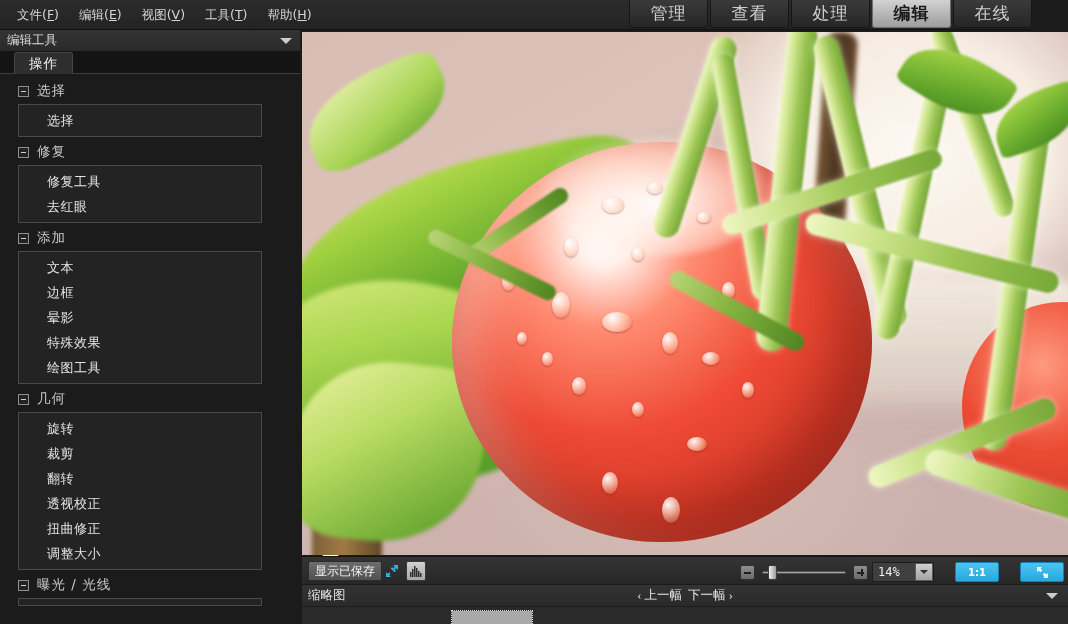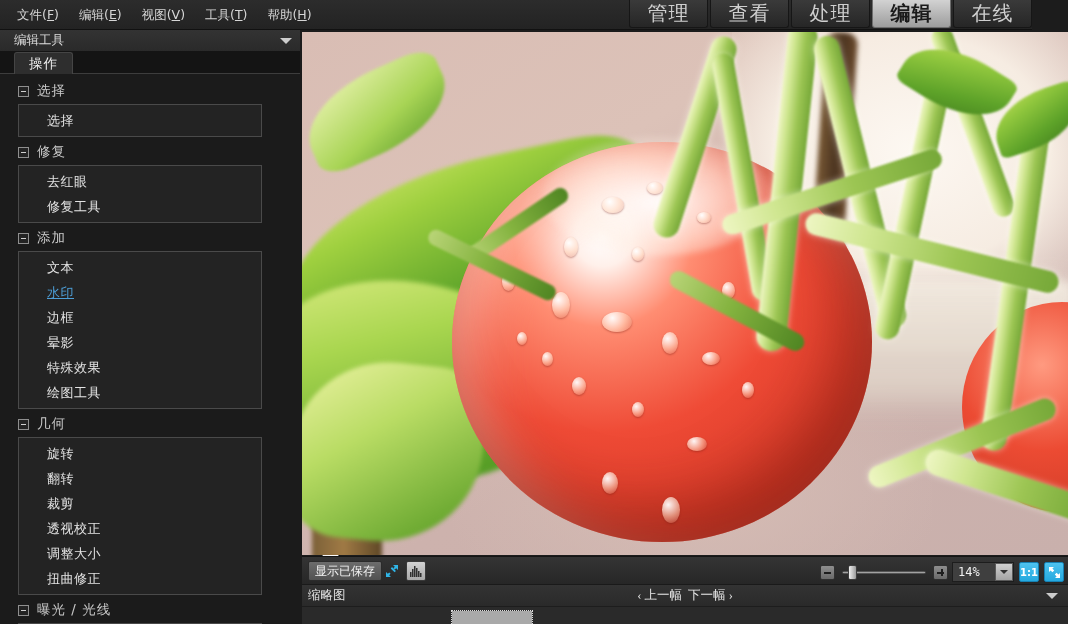--- a/index.html
+++ b/index.html
@@ -22,40 +22,40 @@
   .menu-item {
     color: #d6d6d6; font-size: 12.5px; padding: 3px 9px; margin-right: 2px;
     white-space: nowrap; cursor: default; border-radius: 2px;
   }
   .menu-item .mn { text-decoration: underline; }
 
   .tabbar { position: absolute; right: 0px; top: 0; height: 30px; display: flex; align-items: flex-start; }
   .tab {
     width: 79px; height: 28px; margin-left: 2px;
     display: flex; align-items: center; justify-content: center;
-    font-size: 20px; color: #cfcfcf; letter-spacing: 1px;
+    font-size: 17px; color: #cfcfcf; letter-spacing: 1px;
     background: linear-gradient(#3a3a3a, #262626);
     border: 1px solid #161616; border-top: none;
     border-bottom-left-radius: 3px; border-bottom-right-radius: 3px;
     cursor: default;
   }
   .tab.active {
     background: linear-gradient(#d2d2d2, #9d9d9d);
     color: #1a1a1a; font-weight: 600;
     border-color: #6d6d6d;
   }
 
   
   .panel-title {
     position: absolute; left: 0; top: 30px; width: 300px; height: 22px;
     background: linear-gradient(#333333, #2a2a2a);
     border-bottom: 1px solid #141414;
     display: flex; align-items: center;
   }
-  .panel-title .txt { color: #dcdcdc; font-size: 12.5px; padding-left: 14px; }
+  .panel-title .txt { color: #dcdcdc; font-size: 12.5px; padding-left: 7px; }
   .panel-title .caret {
     position: absolute; right: 8px; top: 8px;
     width: 0; height: 0; border-left: 6px solid transparent;
     border-right: 6px solid transparent; border-top: 6px solid #cccccc;
   }
 
   .sidebar {
     position: absolute; left: 0; top: 52px; width: 340px; height: 572px;
     background: #1b1b1b; border-right: 1px solid #0d0d0d;
   }
@@ -247,21 +247,21 @@
     display: flex; align-items: center; position: relative; margin-left: 4px;
   }
   .zoomfield .val { color: #f0f0f0; font-size: 12px; padding-left: 5px; font-family: "DejaVu Sans Mono","Liberation Mono",monospace; }
   .zoomfield .dd {
     position: absolute; right: 0; top: 0; width: 18px; height: 18px;
     background: linear-gradient(#cfcfcf,#a4a4a4); border: 1px solid #5a5a5a;
     display: flex; align-items: center; justify-content: center;
   }
   .zoomfield .dd i { width:0;height:0;border-left:4px solid transparent;border-right:4px solid transparent;border-top:4px solid #333; }
   .cyanbtn {
-    width: 20px; height: 20px; margin-left: 5px;
+    width: 44px; height: 20px; margin-left: 21px;
     background: linear-gradient(#4ec3ef,#25a9df); border: 1px solid #1782b4; border-radius: 2px;
     display: flex; align-items: center; justify-content: center;
     color: #ffffff; font-size: 10px; font-weight: 700; cursor: default;
   }
 
   
   .thumbbar {
     position: absolute; left: 302px; top: 584px; width: 766px; height: 22px;
     background: linear-gradient(#333333, #2a2a2a); border-top: 1px solid #1a1a1a;
     display: flex; align-items: center;
@@ -336,37 +336,34 @@
           <div class="leaf">
             <span>选择</span>
           </div>
         </div>
         <div class="grp-header">
           <span class="pm"></span>
           <span class="glabel">修复</span>
         </div>
         <div class="grp-box">
           <div class="leaf">
+            <span>修复工具</span>
+          </div>
+          <div class="leaf">
             <span>去红眼</span>
-          </div>
-          <div class="leaf">
-            <span>修复工具</span>
           </div>
         </div>
         <div class="grp-header">
           <span class="pm"></span>
           <span class="glabel">添加</span>
         </div>
         <div class="grp-box">
           <div class="leaf">
             <span>文本</span>
           </div>
-          <div class="leaf hl">
-            <span>水印</span>
-          </div>
           <div class="leaf">
             <span>边框</span>
           </div>
           <div class="leaf">
             <span>晕影</span>
           </div>
           <div class="leaf">
             <span>特殊效果</span>
           </div>
           <div class="leaf">
@@ -375,33 +372,33 @@
         </div>
         <div class="grp-header">
           <span class="pm"></span>
           <span class="glabel">几何</span>
         </div>
         <div class="grp-box">
           <div class="leaf">
             <span>旋转</span>
           </div>
           <div class="leaf">
+            <span>裁剪</span>
+          </div>
+          <div class="leaf">
             <span>翻转</span>
           </div>
           <div class="leaf">
-            <span>裁剪</span>
-          </div>
-          <div class="leaf">
             <span>透视校正</span>
           </div>
           <div class="leaf">
+            <span>扭曲修正</span>
+          </div>
+          <div class="leaf">
             <span>调整大小</span>
-          </div>
-          <div class="leaf">
-            <span>扭曲修正</span>
           </div>
         </div>
         <div class="grp-header">
           <span class="pm"></span>
           <span class="glabel">曝光 / 光线</span>
         </div>
         <div class="grp-box"></div>
       </div>
 
     <div class="vscroll">

